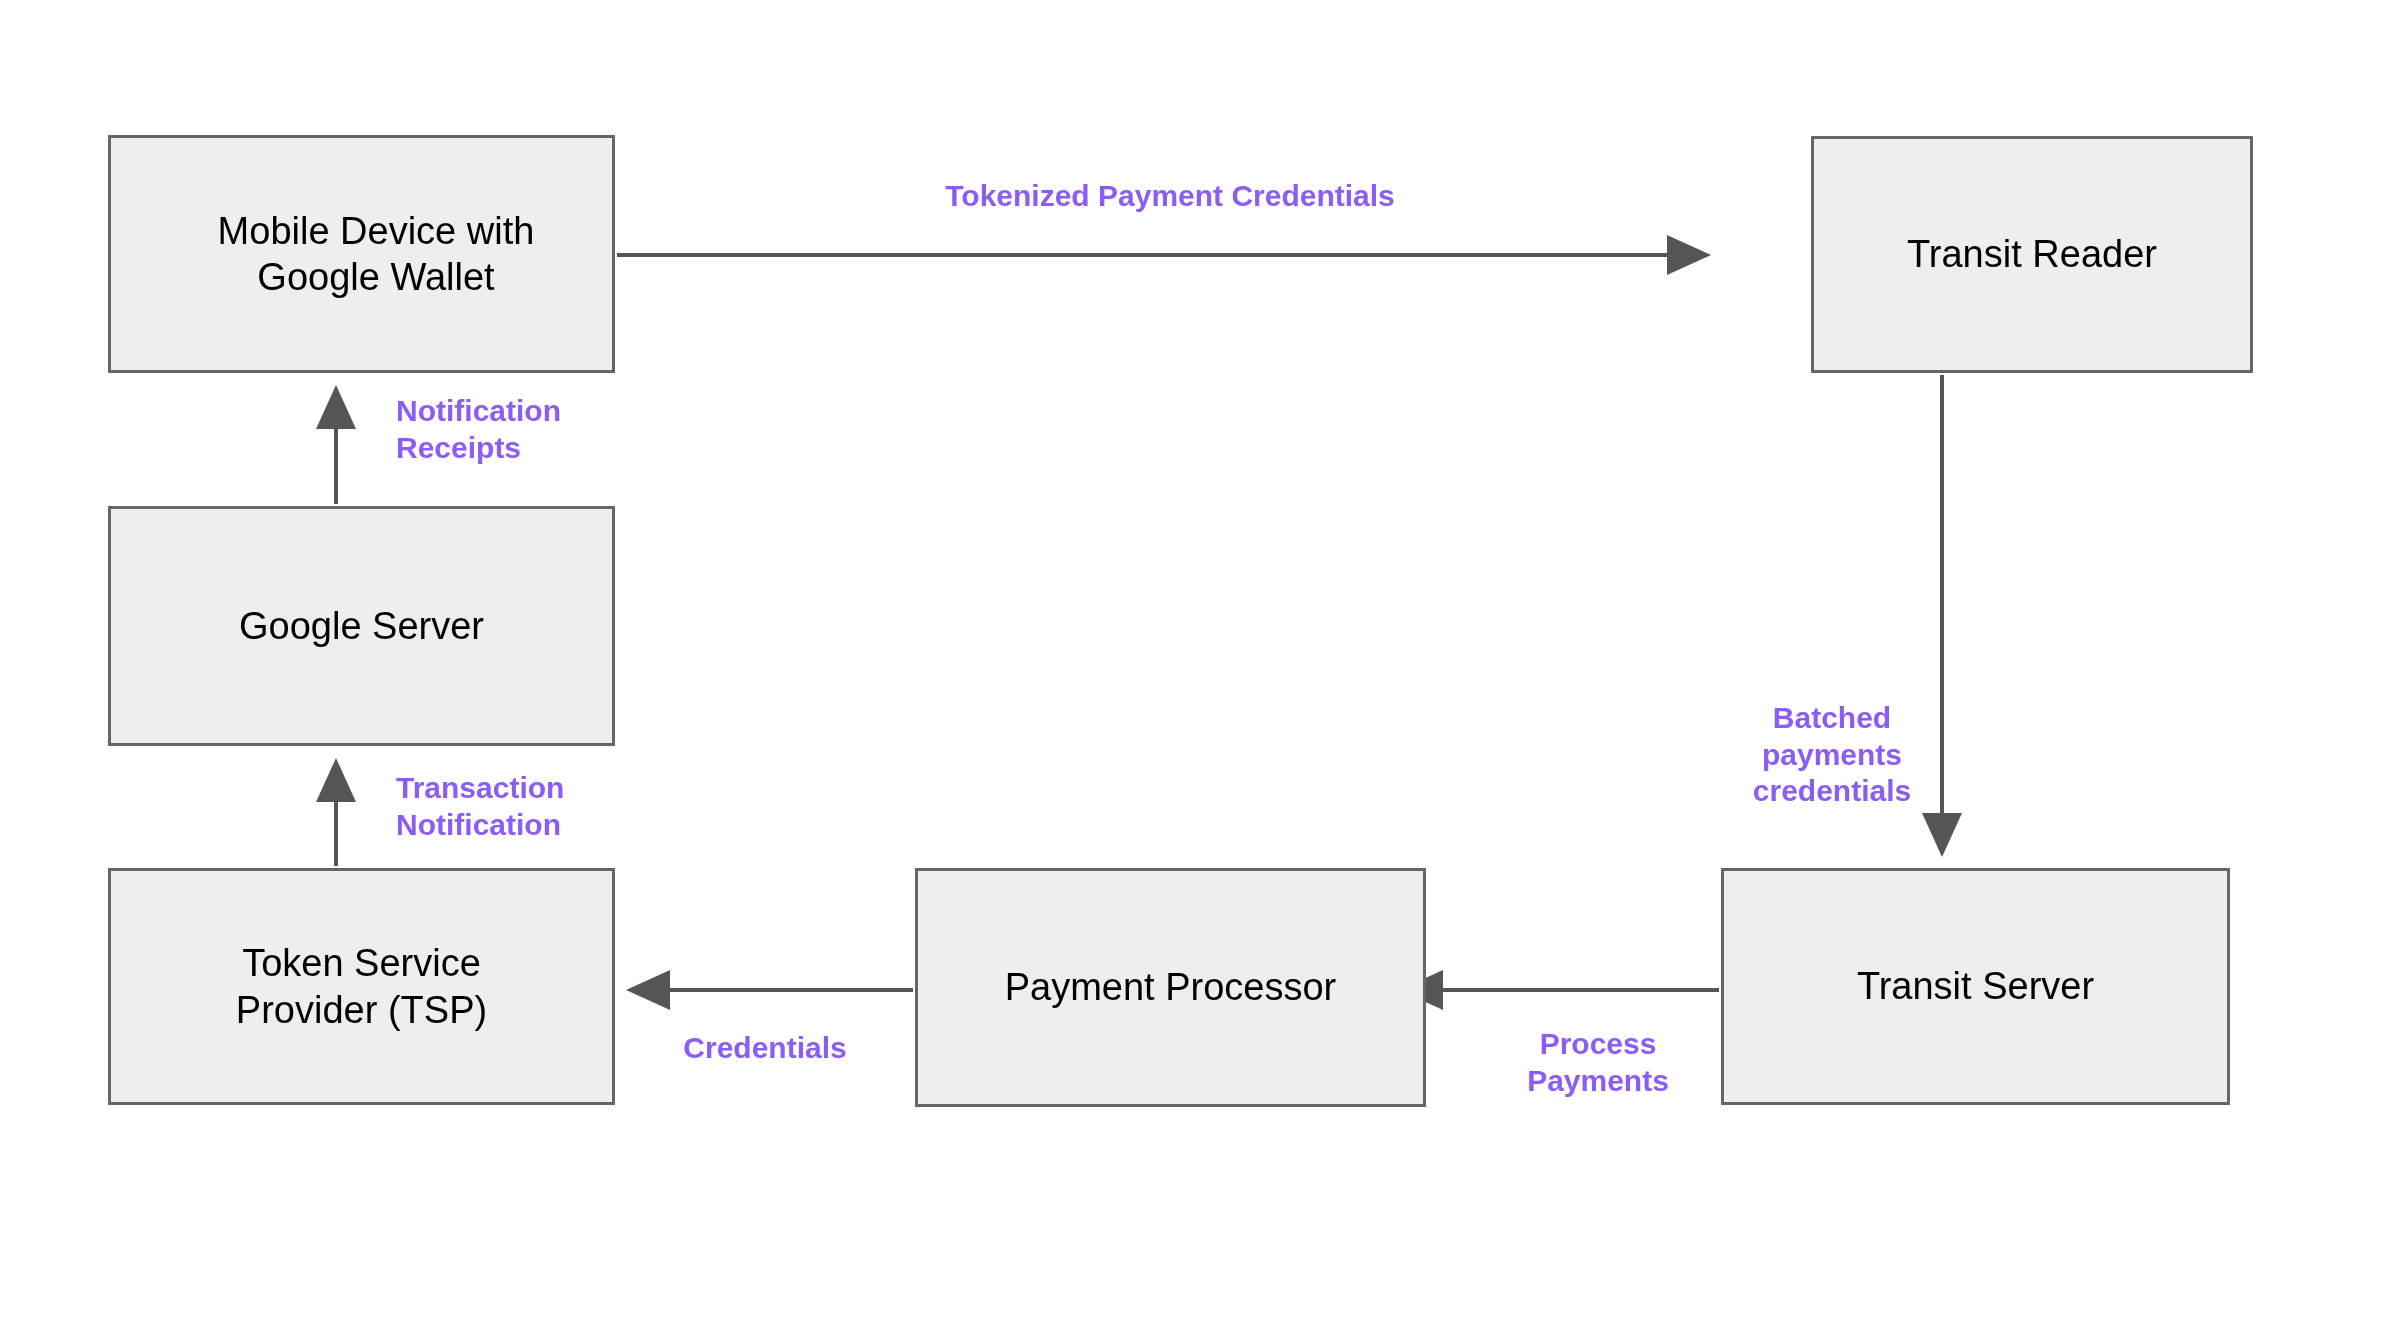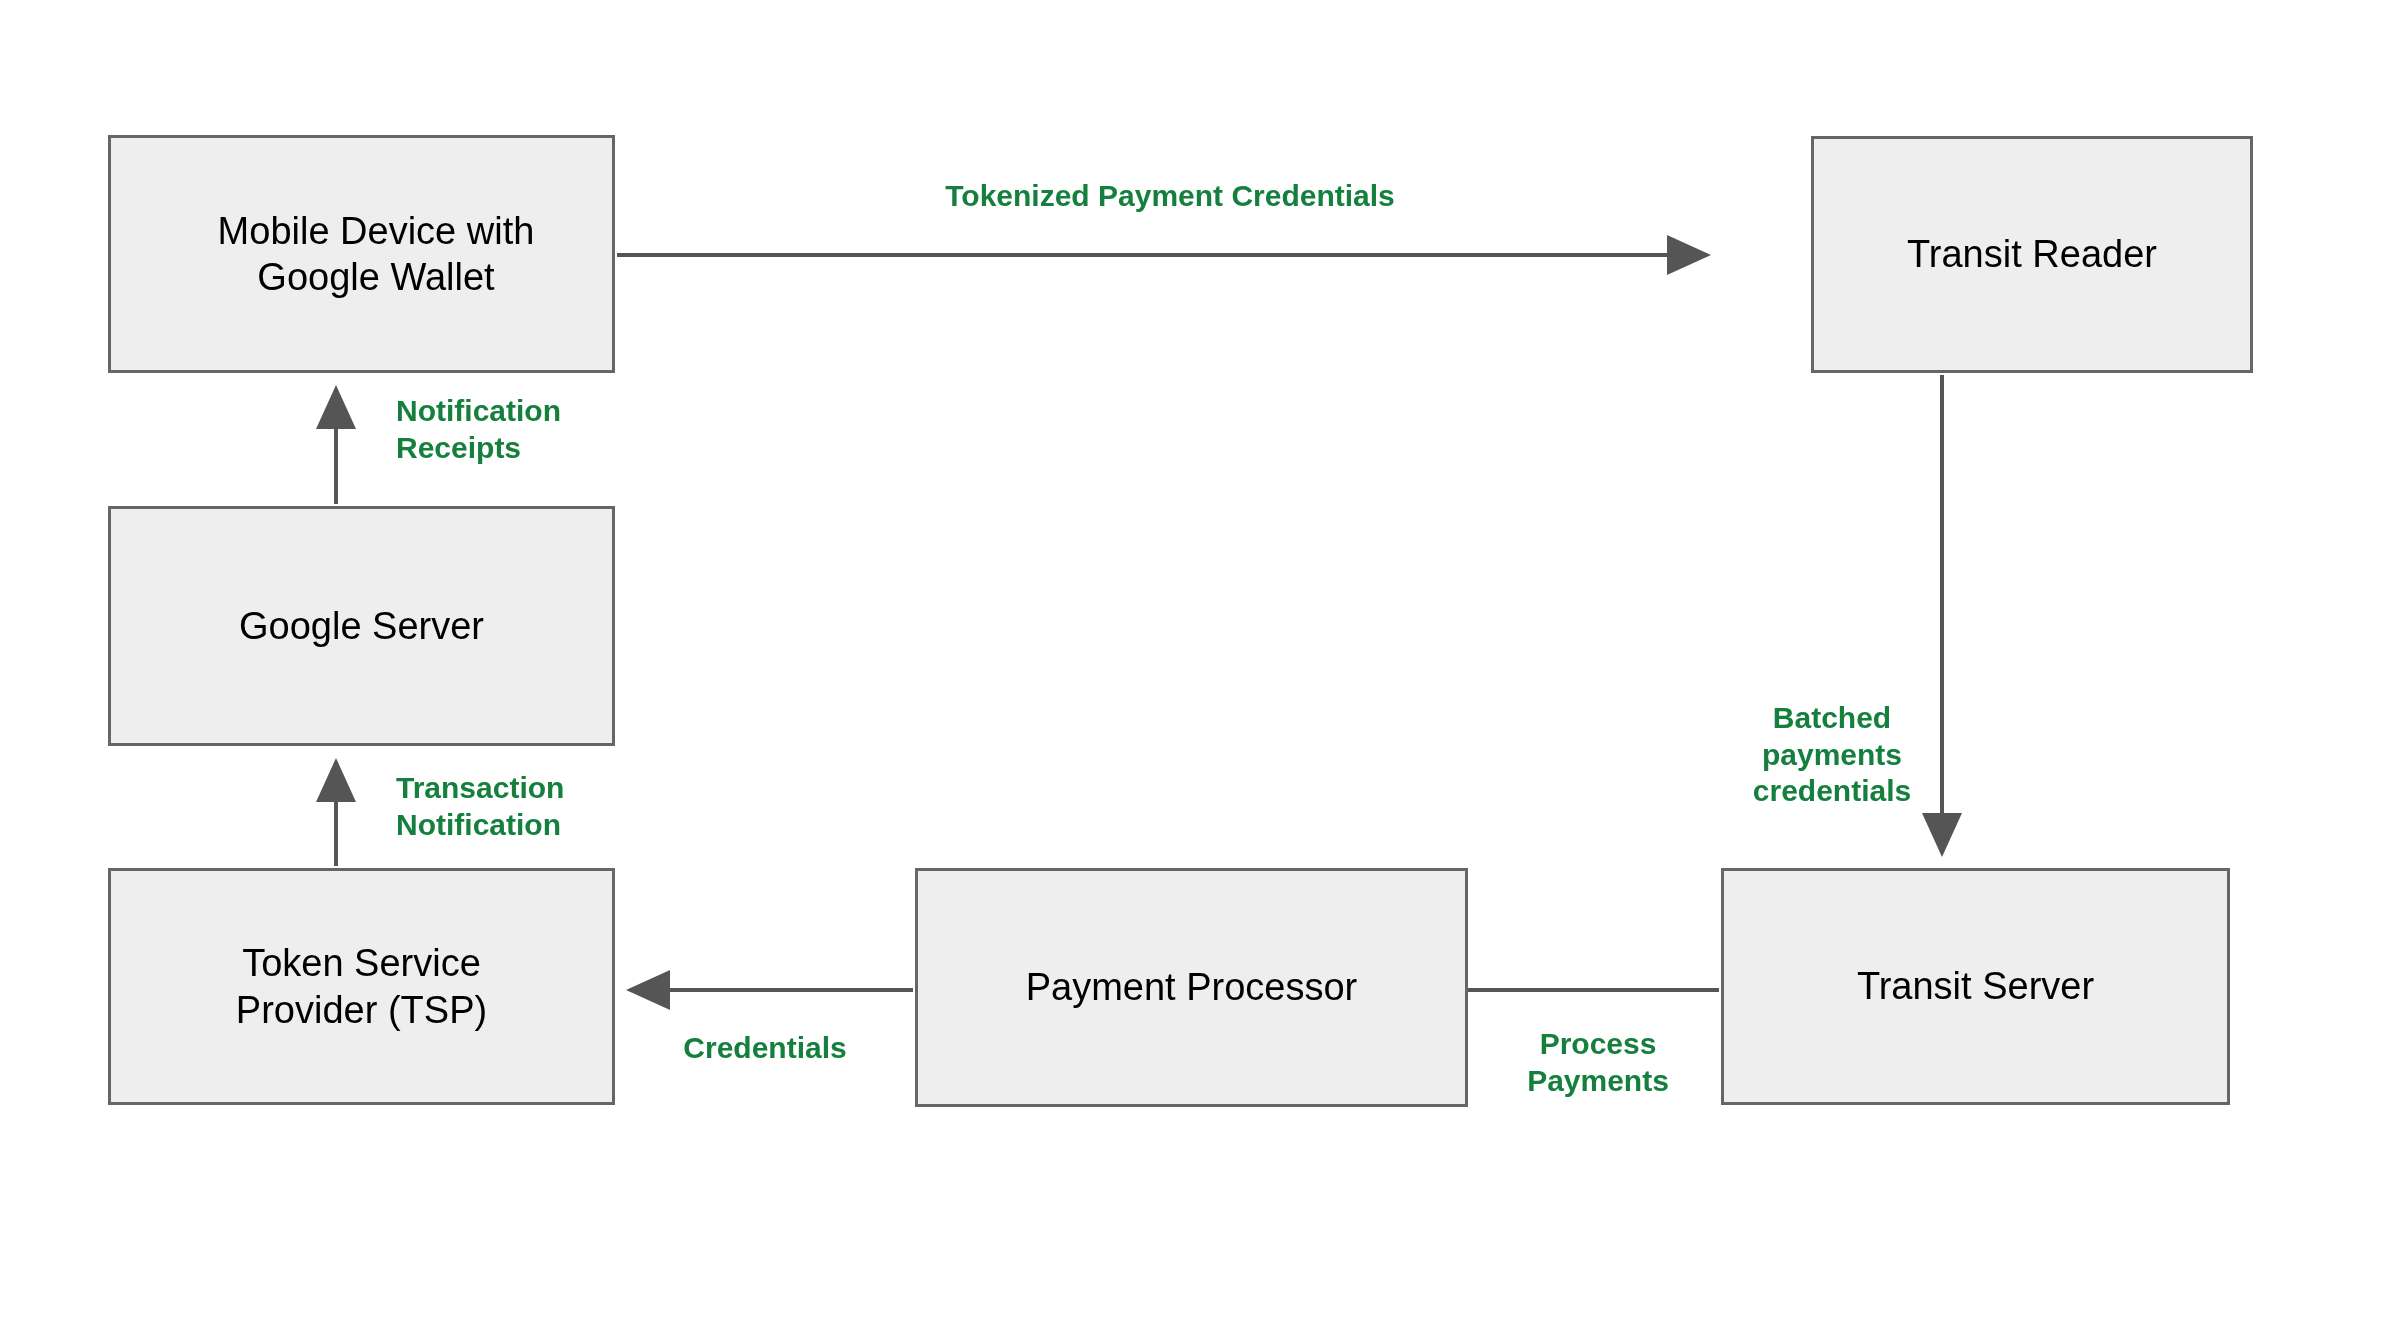--- a/index.html
+++ b/index.html
@@ -37,21 +37,21 @@
     color: #000000;
     white-space: pre-line;
     padding: 0 8px;
   }
   .edge-label {
     position: absolute;
     font-family: "Liberation Sans", sans-serif;
     font-weight: bold;
     font-size: 30px;
     line-height: 1.22;
-    color: #15803d;
+    color: #8b5cf6;
     white-space: pre-line;
   }
   .edge-label.center { text-align: center; }
   .edge-label.left   { text-align: left; }
   #edges {
     position: absolute;
     left: 0;
     top: 0;
     width: 2389px;
     height: 1344px;
@@ -110,21 +110,21 @@
 
   <div class="node" style="left:1721px; top:868px; width:509px; height:237px;">
     <span class="node-label">Transit Server</span>
   </div>
 
   <div class="node" style="left:108px; top:868px; width:507px; height:237px;">
     <span class="node-label">Token Service
 Provider (TSP)</span>
   </div>
 
-  <div class="node" style="left:915px; top:868px; width:553px; height:239px;">
+  <div class="node" style="left:915px; top:868px; width:511px; height:239px;">
     <span class="node-label">Payment Processor</span>
   </div>
 
   <div class="edge-label center" style="left:770px; top:178px; width:800px;">Tokenized Payment Credentials</div>
 
 
   <div class="edge-label center" style="left:1742px; top:700px; width:180px;">Batched
 payments
 credentials</div>
 

